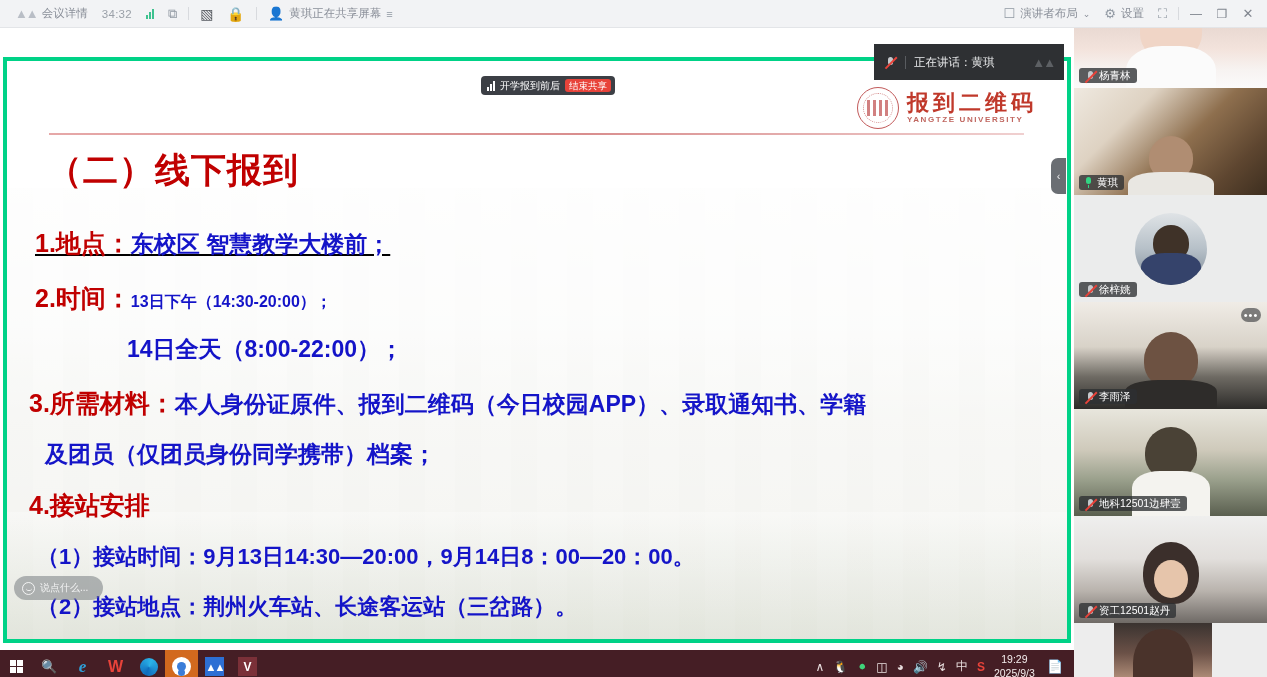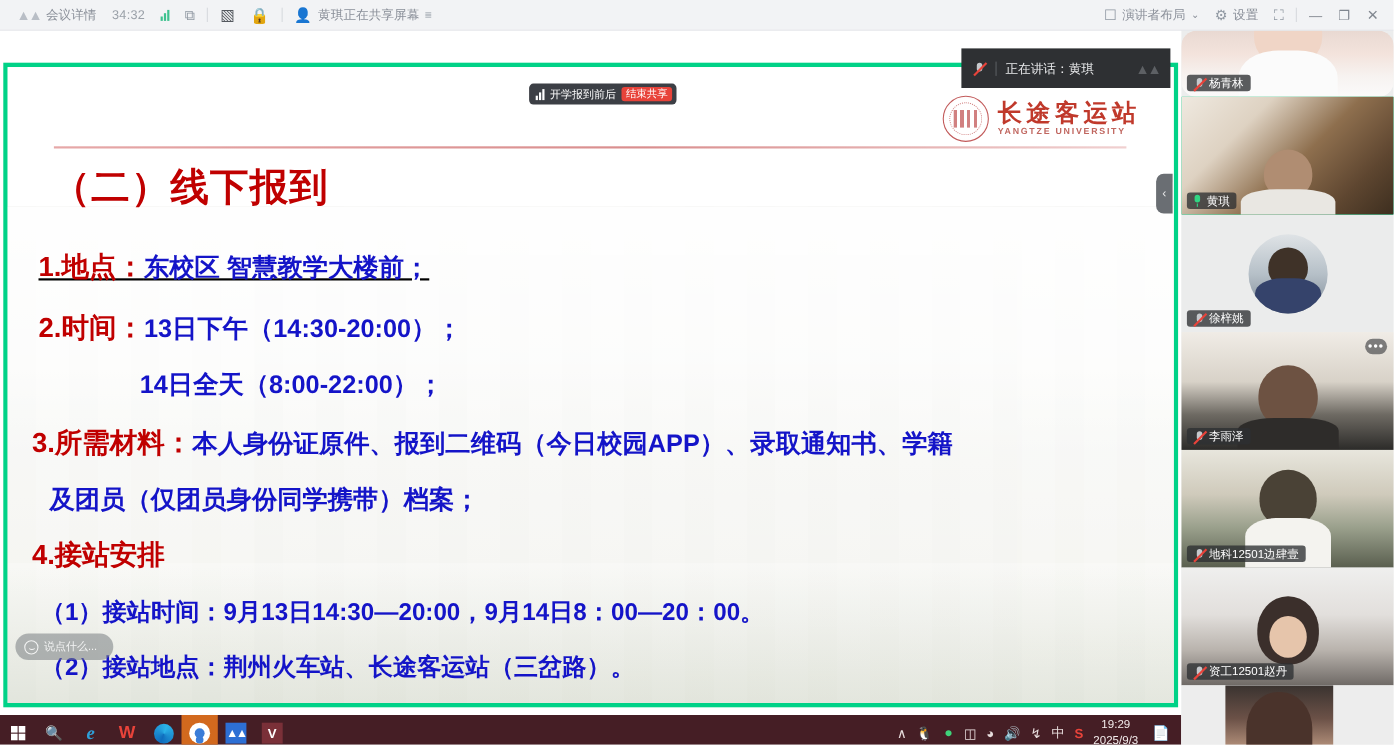--- a/index.html
+++ b/index.html
@@ -194,21 +194,21 @@
   .tile.active { outline: 3px solid #00d287; outline-offset: -3px; z-index: 4; }
   .more-dots {
     position: absolute; right: 6px; top: 6px; width: 20px; height: 14px;
     background: rgba(50,52,55,.6); border-radius: 7px; color: #fff; font-size: 11px;
     display: flex; align-items: center; justify-content: center; letter-spacing: 1px; z-index: 3;
   }
   .vid { position: absolute; inset: 0; }
   .circ-av { position: absolute; left: 50%; top: 50%; transform: translate(-50%,-50%); width: 72px; height: 72px; border-radius: 50%; overflow: hidden; }
 
   
-  .ph1 { background: linear-gradient(180deg, #e9d9d2 0%, #f3e3dc 35%, #f7f3f1 70%, #fbfafa 100%); border-radius: 14px; }
+  .ph1 { background: linear-gradient(180deg, #e9d9d2 0%, #f3e3dc 35%, #f7f3f1 70%, #fbfafa 100%); }
   .ph2 { background: linear-gradient(135deg, #efe9e0 0%, #ded2c2 28%, #8e6f4e 55%, #5e4630 80%, #3d2e1f 100%); }
   .ph3 { background: linear-gradient(180deg, #dfe3e6 0%, #b6c0c8 50%, #7c8894 100%); }
   .ph4 { background: linear-gradient(180deg, #f0ece6 0%, #d8d2c8 42%, #6e6a63 70%, #2c2b29 100%); }
   .ph5 { background: linear-gradient(180deg, #e8e6dd 0%, #cfcabb 38%, #9aa08c 66%, #5a5f4f 100%); }
   .ph6 { background: linear-gradient(180deg, #efefee 0%, #e2dfdc 40%, #b9b3ad 70%, #6f6a66 100%); }
   .head-blob {
     position: absolute; left: 50%; transform: translateX(-50%);
     border-radius: 50% 50% 45% 45%; filter: blur(0.4px);
   }
 </style>
@@ -276,33 +276,33 @@
     <div class="green-frame">
       <div class="slide">
         <div class="slide-bg-img"></div>
         <div class="slide-bg-trees"></div>
 
         <div class="title-rule"></div>
 
         <div class="uni-logo">
           <div class="uni-seal"></div>
           <div class="uni-names">
-            <div class="uni-cn">长途客运站</div>
+            <div class="uni-cn">报到二维码</div>
             <div class="uni-en">YANGTZE UNIVERSITY</div>
           </div>
         </div>
 
         <div class="sub-head">（二）线下报到</div>
 
         <div class="body-lines">
           <div class="bline" style="left:28px; top:40px; font-size:25px;text-decoration:underline;">
             <span class="red">1.地点：</span><span class="blue" style="font-size:23px">东校区 智慧教学大楼前；</span>
           </div>
           <div class="bline" style="left:28px; top:95px; font-size:25px;">
-            <span class="red">2.时间：</span><span class="blue" style="font-size:23px">13日下午（14:30-20:00）；</span>
+            <span class="red">2.时间：</span><span class="blue" style="font-size:16px">13日下午（14:30-20:00）；</span>
           </div>
           <div class="bline blue" style="left:120px; top:147px; font-size:23px;">14日全天（8:00-22:00）；</div>
           <div class="bline" style="left:22px; top:200px; font-size:25px;">
             <span class="red">3.所需材料：</span><span class="blue" style="font-size:23px">本人身份证原件、报到二维码（今日校园APP）、录取通知书、学籍</span>
           </div>
           <div class="bline blue" style="left:38px; top:252px; font-size:23px;">及团员（仅团员身份同学携带）档案；</div>
           <div class="bline red" style="left:22px; top:302px; font-size:25px;">4.接站安排</div>
           <div class="bline blue" style="left:30px; top:355px; font-size:22px;">（1）接站时间：9月13日14:30—20:00，9月14日8：00—20：00。</div>
           <div class="bline blue" style="left:30px; top:405px; font-size:22px;">（2）接站地点：荆州火车站、长途客运站（三岔路）。</div>
         </div>

